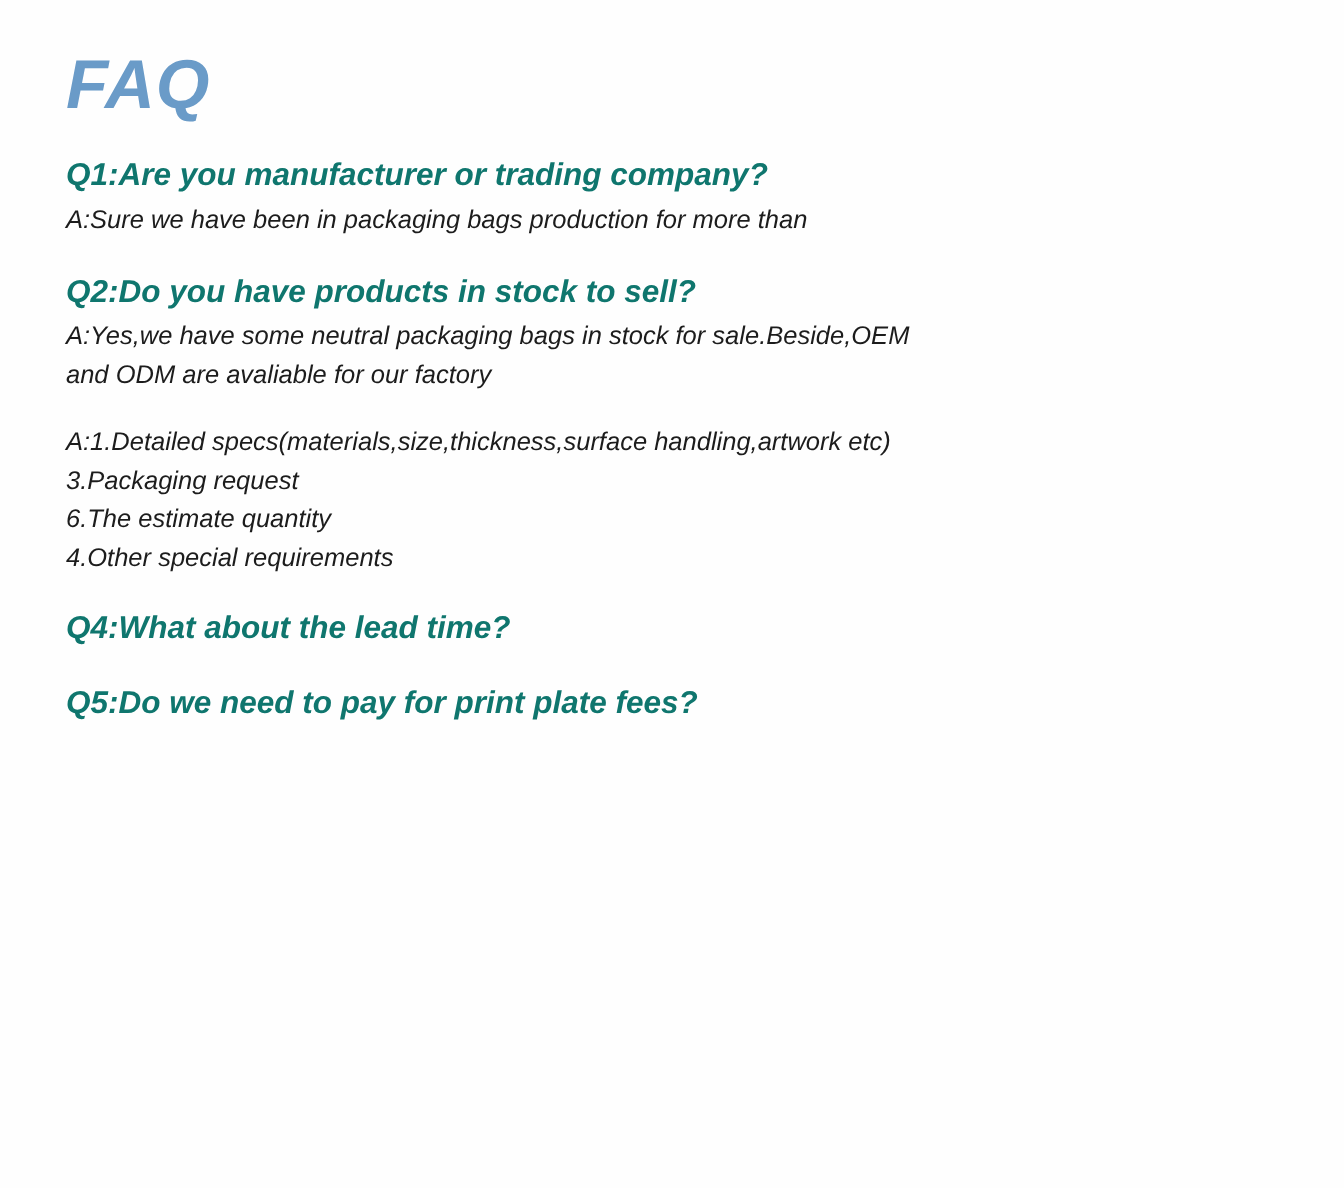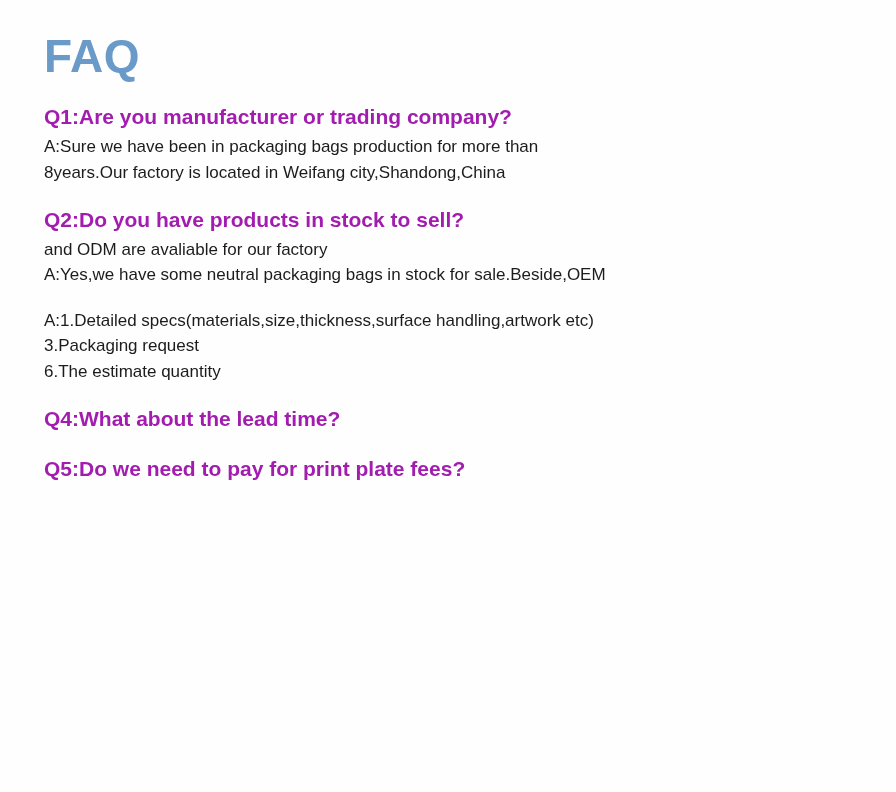--- a/index.html
+++ b/index.html
@@ -14,36 +14,37 @@
     color: #1a1a1a;
     overflow: hidden;
   }
   .page {
     position: relative;
     width: 896px;
     height: 792px;
     box-sizing: border-box;
     padding: 18px 40px 0 40px;
     background: #fefefe;
+    font-style: italic;
   }
   .faq-title {
     font-size: 46px;
     font-weight: bold;
     color: #6a9bc8;
     letter-spacing: 0.5px;
     line-height: 1.05;
     margin: 14px 0 22px 4px;
   }
   .qa-block {
     margin-bottom: 20px;
   }
   .question {
     font-size: 21px;
     font-weight: bold;
-    color: #a21caf;
+    color: #0f766e;
     line-height: 1.42;
     margin-bottom: 2px;
   }
   .answer-line {
     font-size: 17px;
     font-weight: normal;
     color: #1c1c1c;
     line-height: 1.5;
   }
   .faq-body {
@@ -54,33 +55,33 @@
 <body>
 
 <div class="page">
   <div class="faq-title">FAQ</div>
 
   <div class="faq-body">
 
     <div class="qa-block">
       <div class="question">Q1:Are you manufacturer or trading company?</div>
       <div class="answer-line">A:Sure we have been in packaging bags production for more than</div>
-      <div class="answer-line">8years.Our factory is located in Weifang city,Shandong,China</div>
     </div>
 
     <div class="qa-block">
       <div class="question">Q2:Do you have products in stock to sell?</div>
+      <div class="answer-line">A:Yes,we have some neutral packaging bags in stock for sale.Beside,OEM</div>
       <div class="answer-line">and ODM are avaliable for our factory</div>
-      <div class="answer-line">A:Yes,we have some neutral packaging bags in stock for sale.Beside,OEM</div>
     </div>
 
     <div class="qa-block">
       <div class="answer-line">A:1.Detailed specs(materials,size,thickness,surface handling,artwork etc)</div>
       <div class="answer-line">3.Packaging request</div>
       <div class="answer-line">6.The estimate quantity</div>
+      <div class="answer-line">4.Other special requirements</div>
     </div>
 
     <div class="qa-block">
       <div class="question">Q4:What about the lead time?</div>
     </div>
 
     <div class="qa-block">
       <div class="question">Q5:Do we need to pay for print plate fees?</div>
     </div>
 

